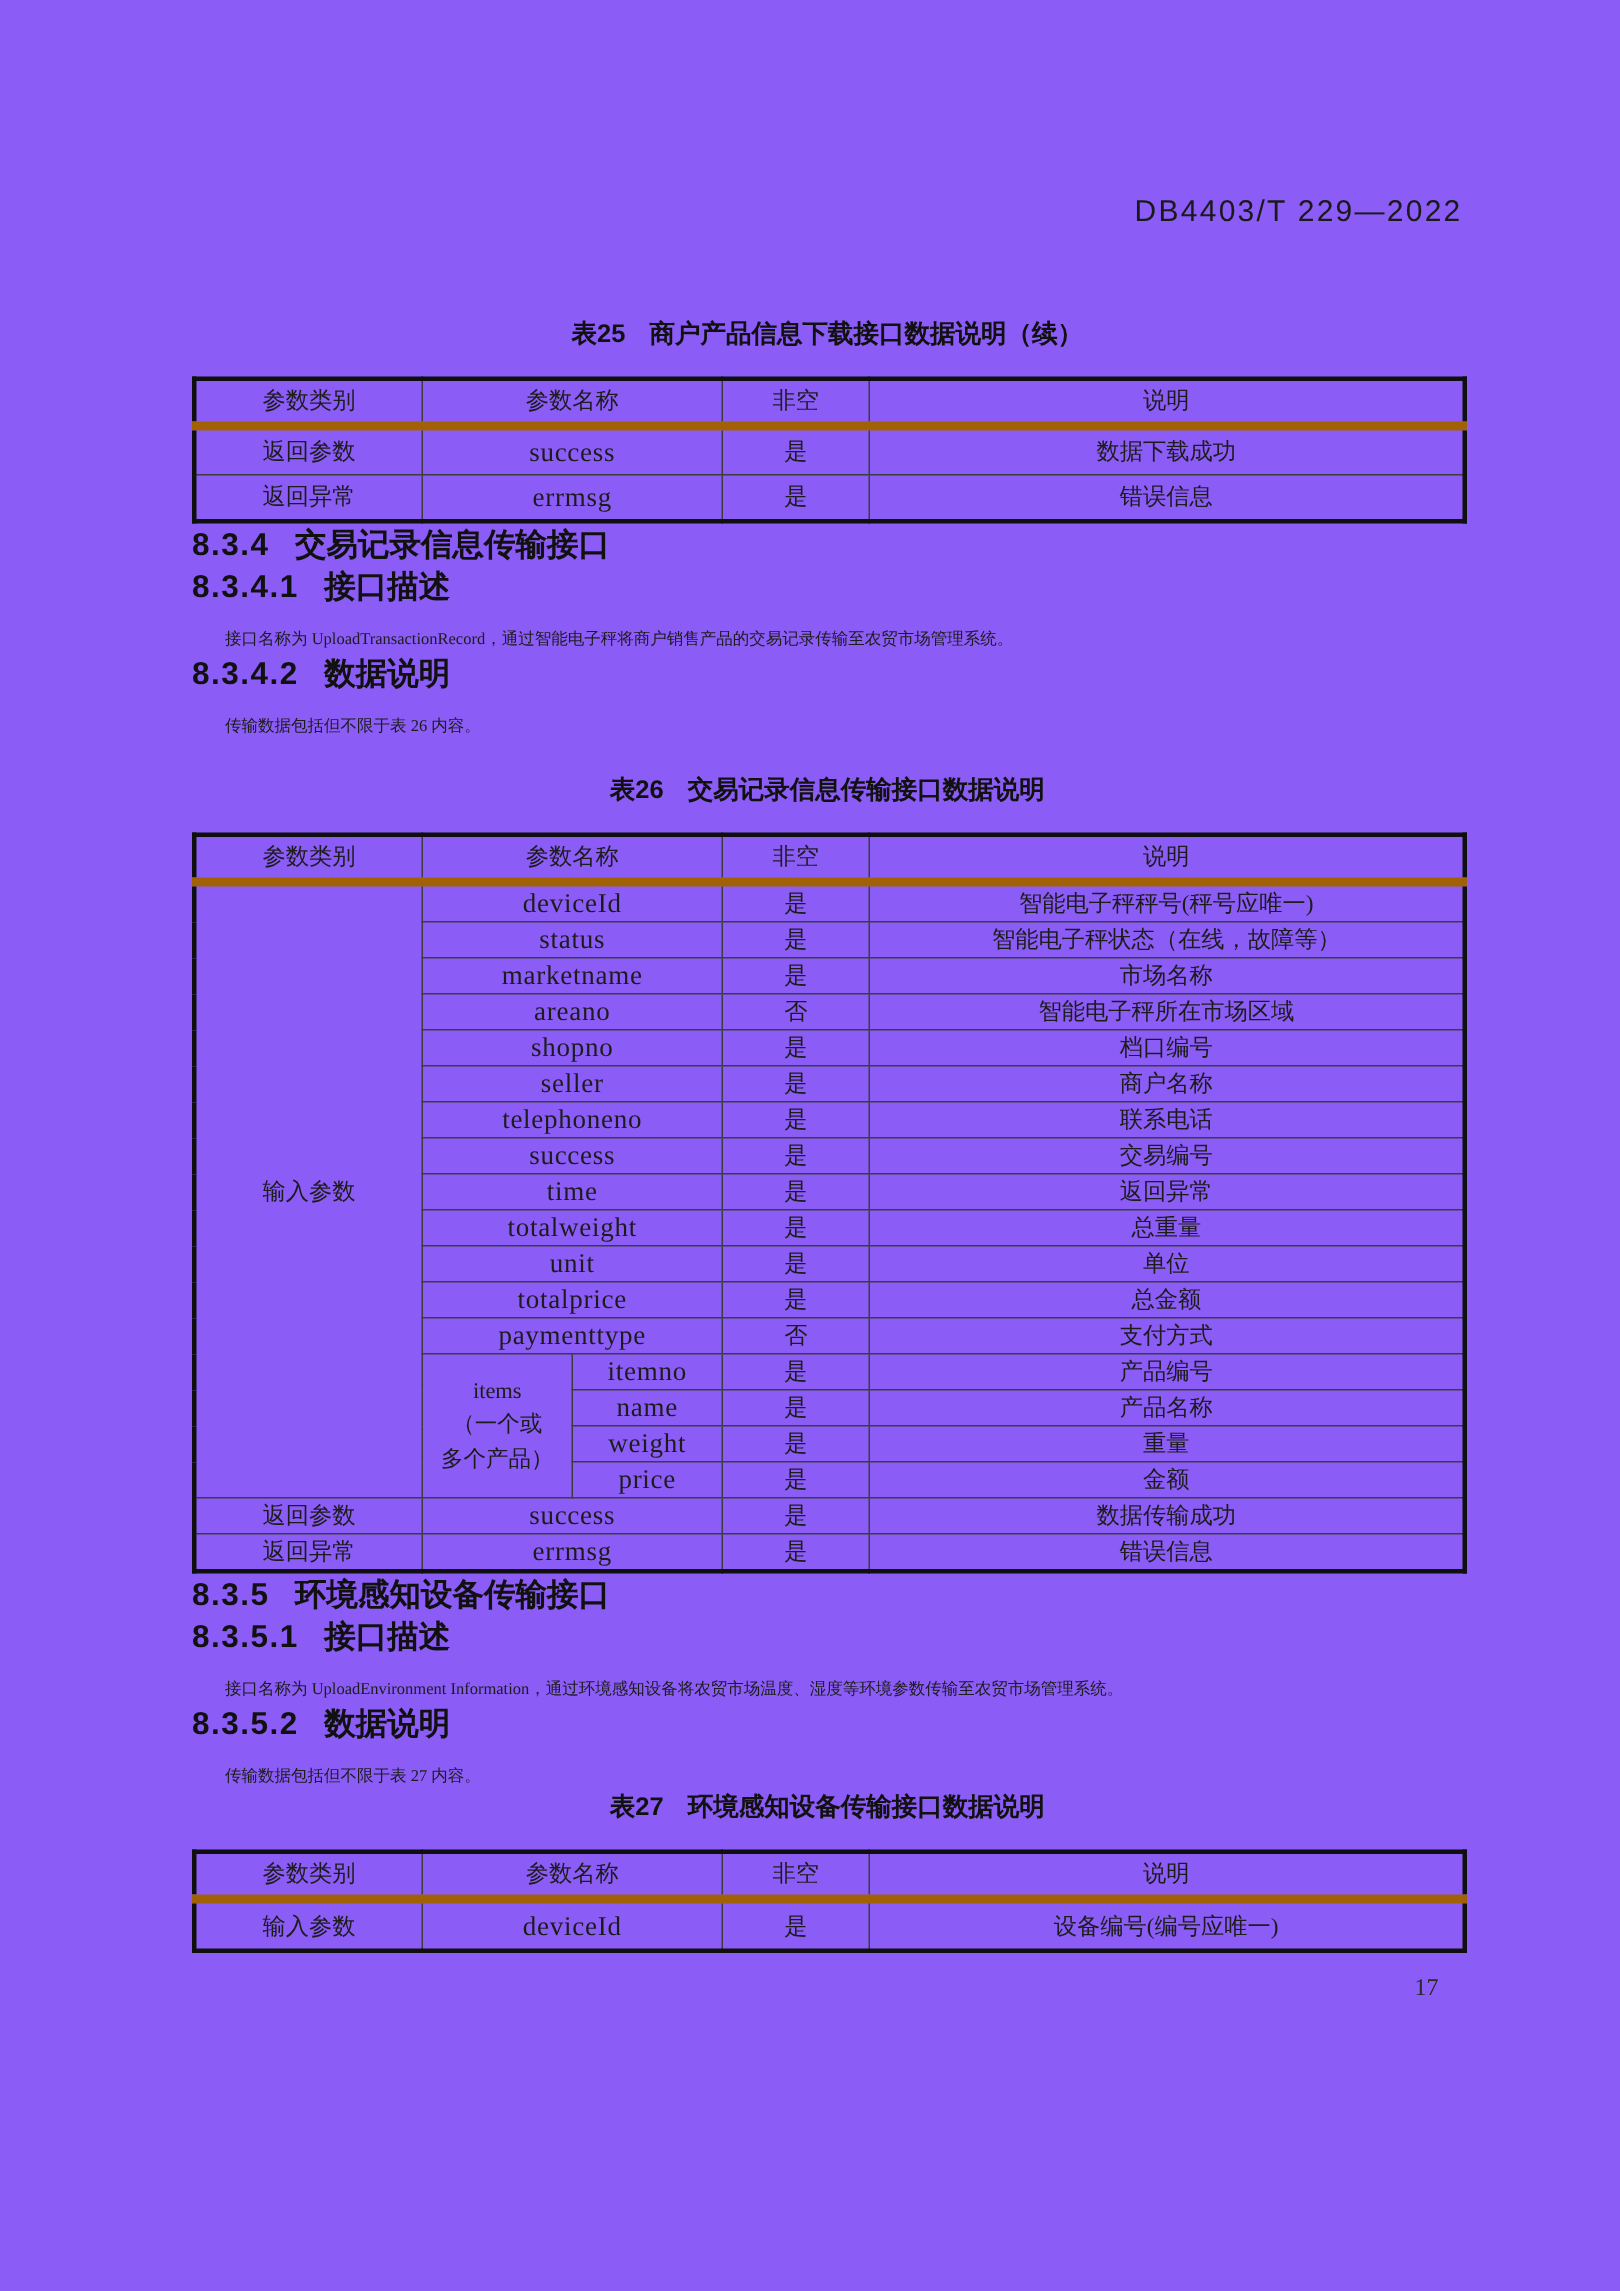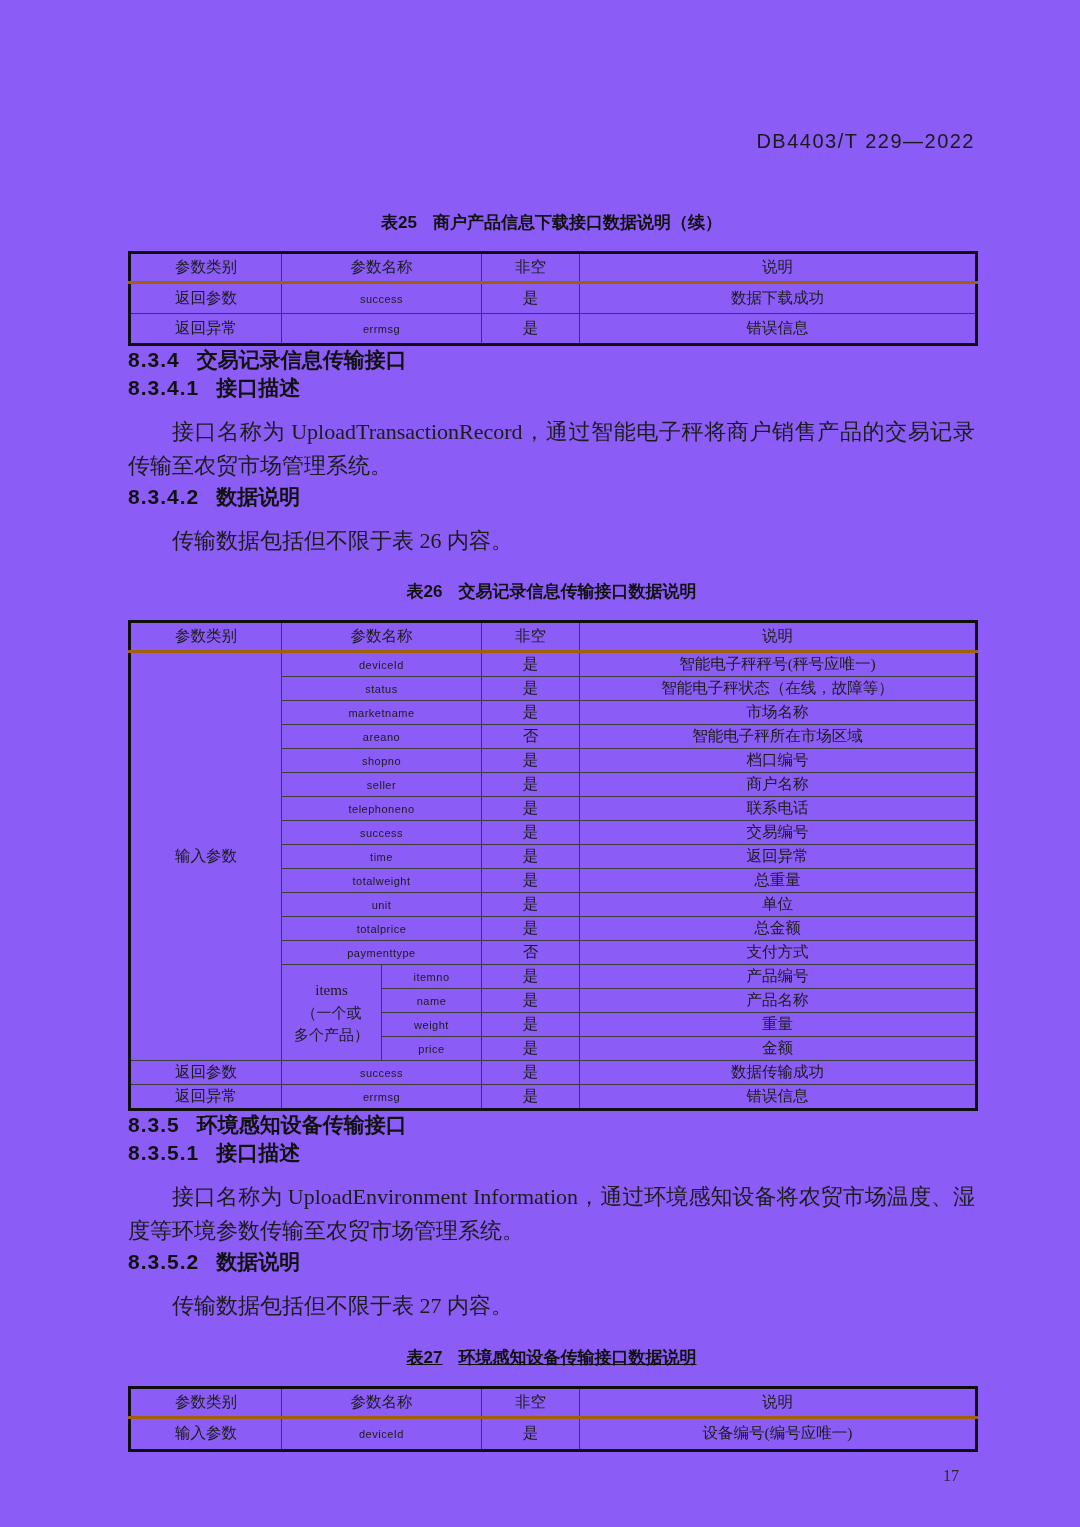--- a/index.html
+++ b/index.html
@@ -18,58 +18,58 @@
   }
 
   .tbl-caption{
     text-align:center;
     font-family:"Liberation Sans","DejaVu Sans",sans-serif;
     font-weight:bold;font-size:17px;color:#111;
   }
   .tbl-caption .cap-no{margin-right:16px;}
   .cap-25{margin-top:58px;}
   .cap-26{margin-top:22px;}
-  .cap-27{margin-top:22px;text-decoration:underline;}
+  .cap-27{}
 
   h3.sec, h4.sec{
     margin:0;font-family:"Liberation Sans","DejaVu Sans",sans-serif;
     font-weight:bold;font-size:21px;color:#111;
   }
   .sec .num{margin-right:17px;letter-spacing:1px;}
   .mt-834{margin-top:24px;}
   .mt-8341{margin-top:19px;}
   .mt-8342{margin-top:15px;}
   .mt-835{margin-top:30px;}
   .mt-8351{margin-top:19px;}
   .mt-8352{margin-top:15px;}
 
   p.body-text{
     margin:13px 0 0 0;text-indent:2em;text-align:justify;
-    font-size:22px;line-height:1.55;color:#1c1c1c;
+    font-size:11px;line-height:1.55;color:#1c1c1c;
   }
 
   table.std{
     border-collapse:collapse;table-layout:fixed;width:847px;
     margin-top:17px;border:3px solid #0f0f0f;
     font-size:15.5px;color:#1c1c1c;
   }
   table.std th, table.std td{
     border:1px solid #3c3c3c;text-align:center;vertical-align:middle;
     padding:1px 4px;font-weight:normal;overflow:hidden;
   }
   table.std thead th{
-    height:25px;border-bottom:3px solid #a16207;
+    height:25px;border-bottom:6px solid #a16207;
   }
   table.t25 tbody td{height:27px;}
   table.t26 tbody td{height:21px;}
   table.t27 tbody td{height:28px;}
   td.desc{text-align:left;padding-left:10px;}
   .param{
-    font-family:Liberation Sans, sans-serif;
-    font-size:11px;letter-spacing:0.5px;
+    font-family:Liberation Serif, serif;
+    font-size:18px;letter-spacing:0.5px;
   }
   td.items-label{
     white-space:pre-line;line-height:1.5;font-size:15px;
   }
 
   .page-number{
     margin-top:15px;text-align:right;padding-right:16px;
     font-size:16px;color:#2a2a2a;
     font-family:"Liberation Serif","DejaVu Serif",serif;
   }

